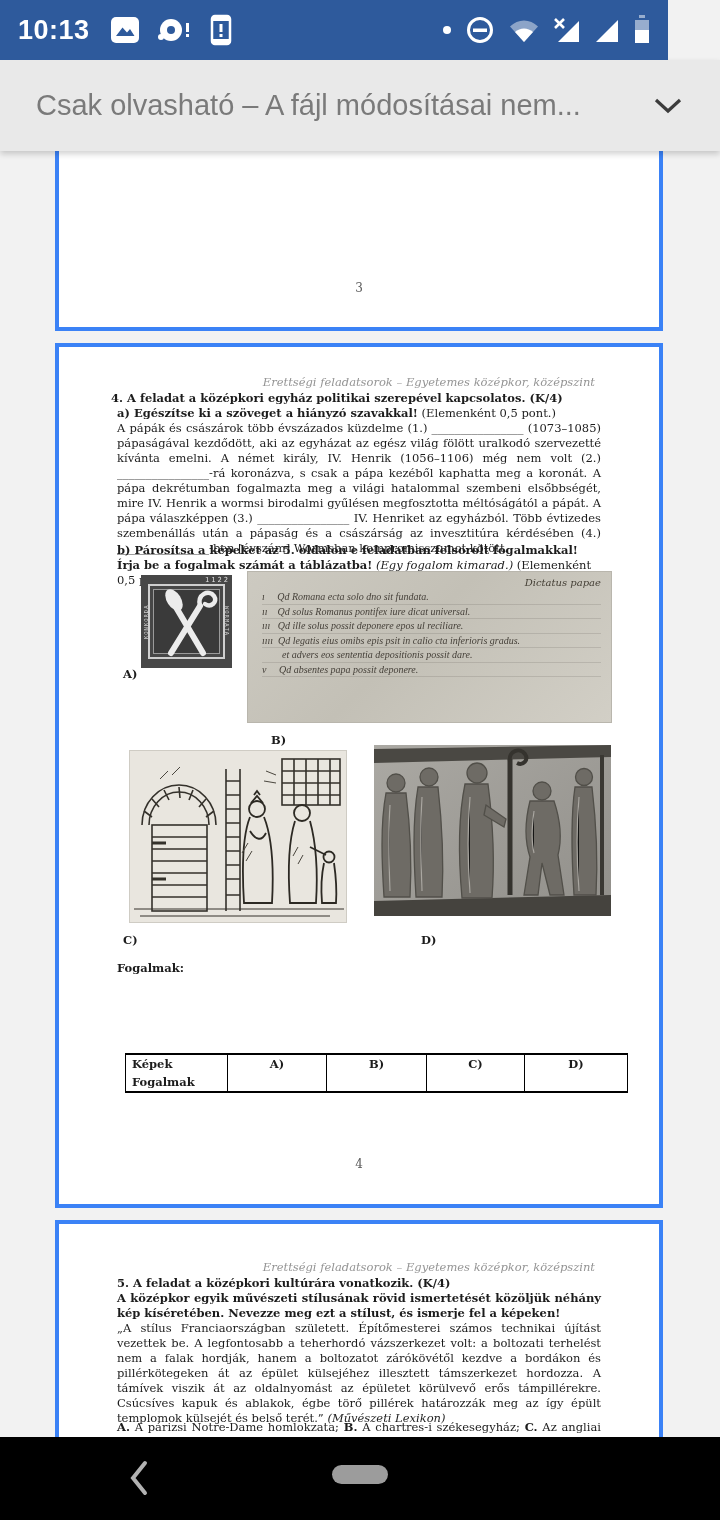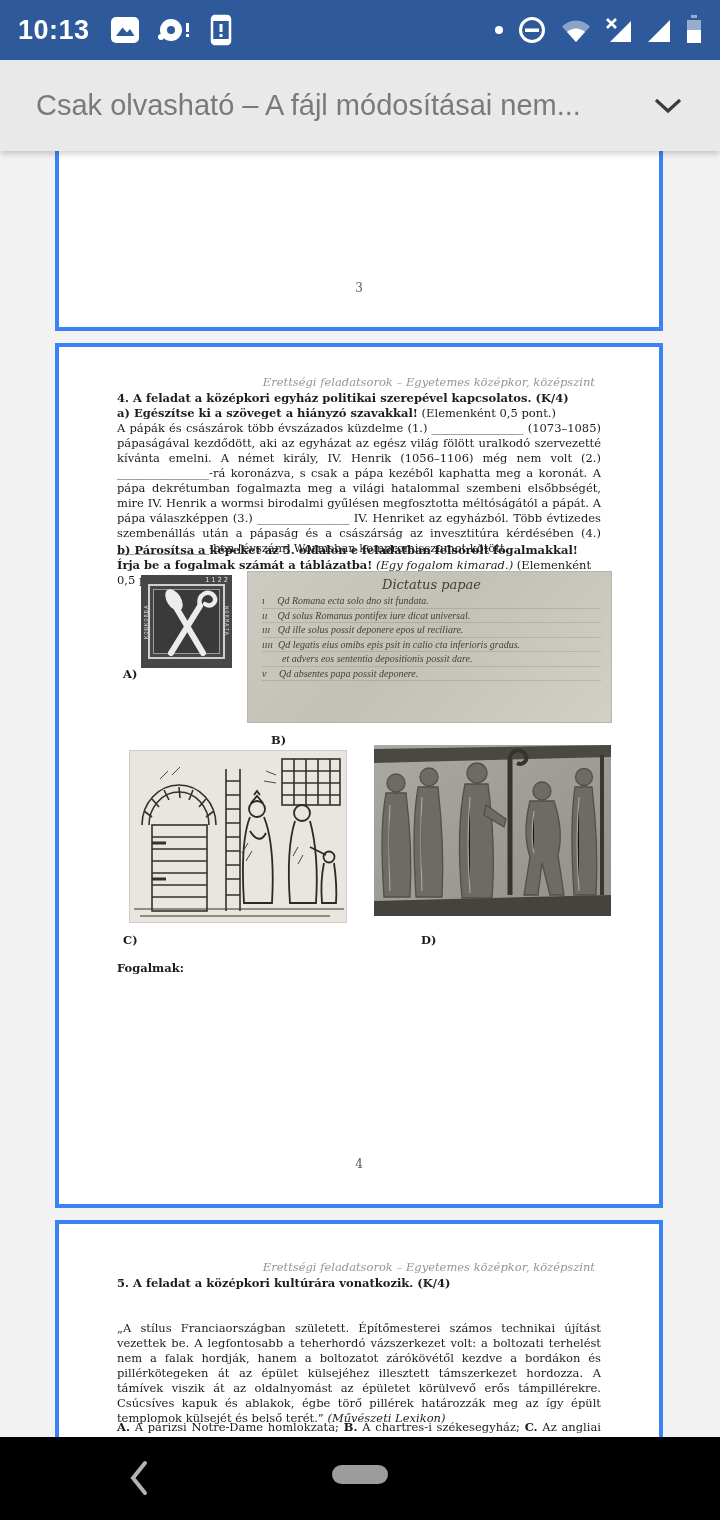--- a/index.html
+++ b/index.html
@@ -1,20 +1,20 @@
 <!DOCTYPE html>
 <html><head>
 <meta charset="utf-8">
 <style>
   * { box-sizing: border-box; margin: 0; padding: 0; }
   html,body { width:720px; height:1520px; overflow:hidden; }
   body { position:relative; background:#f2f2f2; font-family:"Liberation Sans",sans-serif; }
 
   
-  .status-bar { position:absolute; top:0; left:0; width:720px; height:60px;
+  .status-bar { position:absolute; top:0; left:0; width:668px; height:60px;
     background:#2e5a9c; display:flex; align-items:center; padding:0 18px; color:#fff; z-index:20; }
   .sb-time { font-size:27px; font-weight:bold; letter-spacing:.5px; margin-right:20px; }
   .sb-left { display:flex; align-items:center; gap:16px; }
   .sb-right { margin-left:auto; display:flex; align-items:center; gap:15px; }
   .sb-icon { display:flex; align-items:center; }
 
   
   .title-bar { position:absolute; top:60px; left:0; width:720px; height:91px; background:#e9e9e9;
     display:flex; align-items:center; padding:12px 36px; z-index:15;
     box-shadow:0 3px 6px rgba(0,0,0,.18); }
@@ -54,22 +54,22 @@
   .stamp-year { position:absolute; top:1px; width:100%; text-align:center;
     color:#e0e0e0; font-size:7px; letter-spacing:2px; font-family:"DejaVu Sans Mono",monospace;margin-left:31px; }
   .stamp-side { position:absolute; top:14px; bottom:14px; width:9px; color:#cccccc; font-size:5.5px;
     font-family:"DejaVu Sans Mono",monospace; writing-mode:vertical-rl; text-align:center; letter-spacing:1px; }
   .stamp-side.left { left:2px; transform:rotate(180deg); }
   .stamp-side.right { right:2px; }
 
   
   .manuscript { background:linear-gradient(135deg,#cdcac1 0%,#c3c0b6 45%,#d2cfc6 100%);
     border:1px solid #b9b6ad; padding:5px 10px 4px 14px; overflow:hidden; }
-  .ms-title { font-family:"DejaVu Serif",serif; font-style:italic; font-size:13px;
-    color:#443f35; text-align:center; margin-bottom:2px; }
+  .ms-title { font-family:"DejaVu Serif",serif; font-style:italic; font-size:10px;
+    color:#443f35; text-align:right; margin-bottom:2px; }
   .ms-lines div { font-family:Liberation Serif, serif; font-style:italic; font-size:10px;
     line-height:13.5px; color:#46413a; white-space:pre; border-bottom:1px solid rgba(90,85,75,.18); }
 
   
   .artwork { overflow:hidden; }
   .artwork svg { display:block; }
 
   
   .fog-list div { font-size:11.5px; line-height:15px; }
 
@@ -161,21 +161,21 @@
 
 <div class="doc-area">
 
   <div class="page page-3">
     <div class="abs page-num" style="top:130px;">3</div>
   </div>
 
   <div class="page page-4">
     <div class="abs page-header" style="top:28px; right:64px;">Erettségi feladatsorok – Egyetemes középkor, középszint</div>
 
-    <div class="abs doc-text doc-bold" style="top:44px; left:58px;">4. A feladat a középkori egyház politikai szerepével kapcsolatos. (K/4)</div>
+    <div class="abs doc-text doc-bold" style="top:44px; left:52px;">4. A feladat a középkori egyház politikai szerepével kapcsolatos. (K/4)</div>
 
     <div class="abs doc-text" style="top:59px; left:58px;"><b>a) Egészítse ki a szöveget a hiányzó szavakkal!</b><span> (Elemenként 0,5 pont.)</span></div>
 
     <div class="abs doc-text just" style="top:74px; left:58px; width:484px;">A pápák és császárok több évszázados küzdelme (1.) ________________ (1073–1085) pápaságával kezdődött, aki az egyházat az egész világ fölött uralkodó szervezetté kívánta emelni. A német király, IV. Henrik (1056–1106) még nem volt (2.) ________________-rá koronázva, s csak a pápa kezéből kaphatta meg a koronát. A pápa dekrétumban fogalmazta meg a világi hatalommal szembeni elsőbbségét, mire IV. Henrik a wormsi birodalmi gyűlésen megfosztotta méltóságától a pápát. A pápa válaszképpen (3.) ________________ IV. Henriket az egyházból. Több évtizedes szembenállás után a pápaság és a császárság az invesztitúra kérdésében (4.) ________________-ben [évszám] Wormsban kompromisszumot kötött.</div>
 
     <div class="abs doc-text" style="top:196px; left:58px; width:484px;"><b>b) Párosítsa a képeket az 5. oldalon e feladatban felsorolt fogalmakkal! Írja be a fogalmak számát a táblázatba!</b><i> (Egy fogalom kimarad.)</i><span> (Elemenként 0,5 pont.)</span></div>
 
     <div class="abs stamp" style="top:228px; left:82px; width:91px; height:93px;">
       <div class="stamp-year">1122</div>
       <div class="stamp-frame"></div>
@@ -268,27 +268,53 @@
           <path d="M16 60 C14 90 15 120 16 146 M48 52 C46 86 47 120 48 146 M96 52 C93 88 94 122 96 148 M160 66 C157 88 158 100 160 108 M205 52 C202 86 203 120 205 146"></path>
         </g>
       </svg>
     </div>
 
     <div class="abs img-label" style="top:586px; left:64px;">C)</div>
     <div class="abs img-label" style="top:586px; left:362px;">D)</div>
 
     <div class="abs doc-text doc-bold" style="top:614px; left:58px;">Fogalmak:</div>
 
+    <table class="abs sheet-table" style="top:706px; left:66px;">
+      <colgroup>
+          <col style="width:102px">
+          <col style="width:99px">
+          <col style="width:100px">
+          <col style="width:98px">
+          <col style="width:103px">
+        </colgroup>
+      <tbody>
+          <tr>
+        <td class="c-label">Képek</td>
+        <td class="c-head">A)</td>
+        <td class="c-head">B)</td>
+        <td class="c-head">C)</td>
+        <td class="c-head">D)</td>
+      </tr>
+      <tr>
+        <td class="c-label">Fogalmak</td>
+        <td></td>
+        <td></td>
+        <td></td>
+        <td></td>
+      </tr>
+    </tbody>
+      </table>
 
     <div class="abs page-num" style="top:810px;">4</div>
   </div>
 
   <div class="page page-5">
     <div class="abs page-header" style="top:36px; right:64px;">Erettségi feladatsorok – Egyetemes középkor, középszint</div>
     <div class="abs doc-text doc-bold" style="top:52px; left:58px;">5. A feladat a középkori kultúrára vonatkozik. (K/4)</div>
+    <div class="abs doc-text doc-bold just" style="top:67px; left:58px; width:484px;">A középkor egyik művészeti stílusának rövid ismertetését közöljük néhány kép kíséretében. Nevezze meg ezt a stílust, és ismerje fel a képeken!</div>
     <div class="abs doc-text just" style="top:97px; left:58px; width:484px;"><span>„A stílus Franciaországban született. Építőmesterei számos technikai újítást vezettek be. A legfontosabb a teherhordó vázszerkezet volt: a boltozati terhelést nem a falak hordják, hanem a boltozatot zárókövétől kezdve a bordákon és pillérkötegeken át az épület külsejéhez illesztett támszerkezet hordozza. A támívek viszik át az oldalnyomást az épületet körülvevő erős támpillérekre. Csúcsíves kapuk és ablakok, égbe törő pillérek határozzák meg az így épült templomok külsejét és belső terét.”</span><i> (Művészeti Lexikon)</i></div>
     <div class="abs doc-text just" style="top:196px; left:58px; width:484px;"><b>A.</b><span> A párizsi Notre-Dame homlokzata; </span><b>B.</b><span> A chartres-i székesegyház; </span><b>C.</b><span> Az angliai Lincoln katedrális főhajója; </span><b>D.</b><span> A németországi Maria Laach bencés apátsági temploma; </span></div>
   </div>
 
 </div>
 
 <div class="nav-bar">
   <div class="nav-back">
     <svg width="20" height="36" viewBox="0 0 20 36">
         <path d="M16 3 L4 18 L16 33" fill="none" stroke="#b2b2b2" stroke-width="4" stroke-linecap="round"></path>

